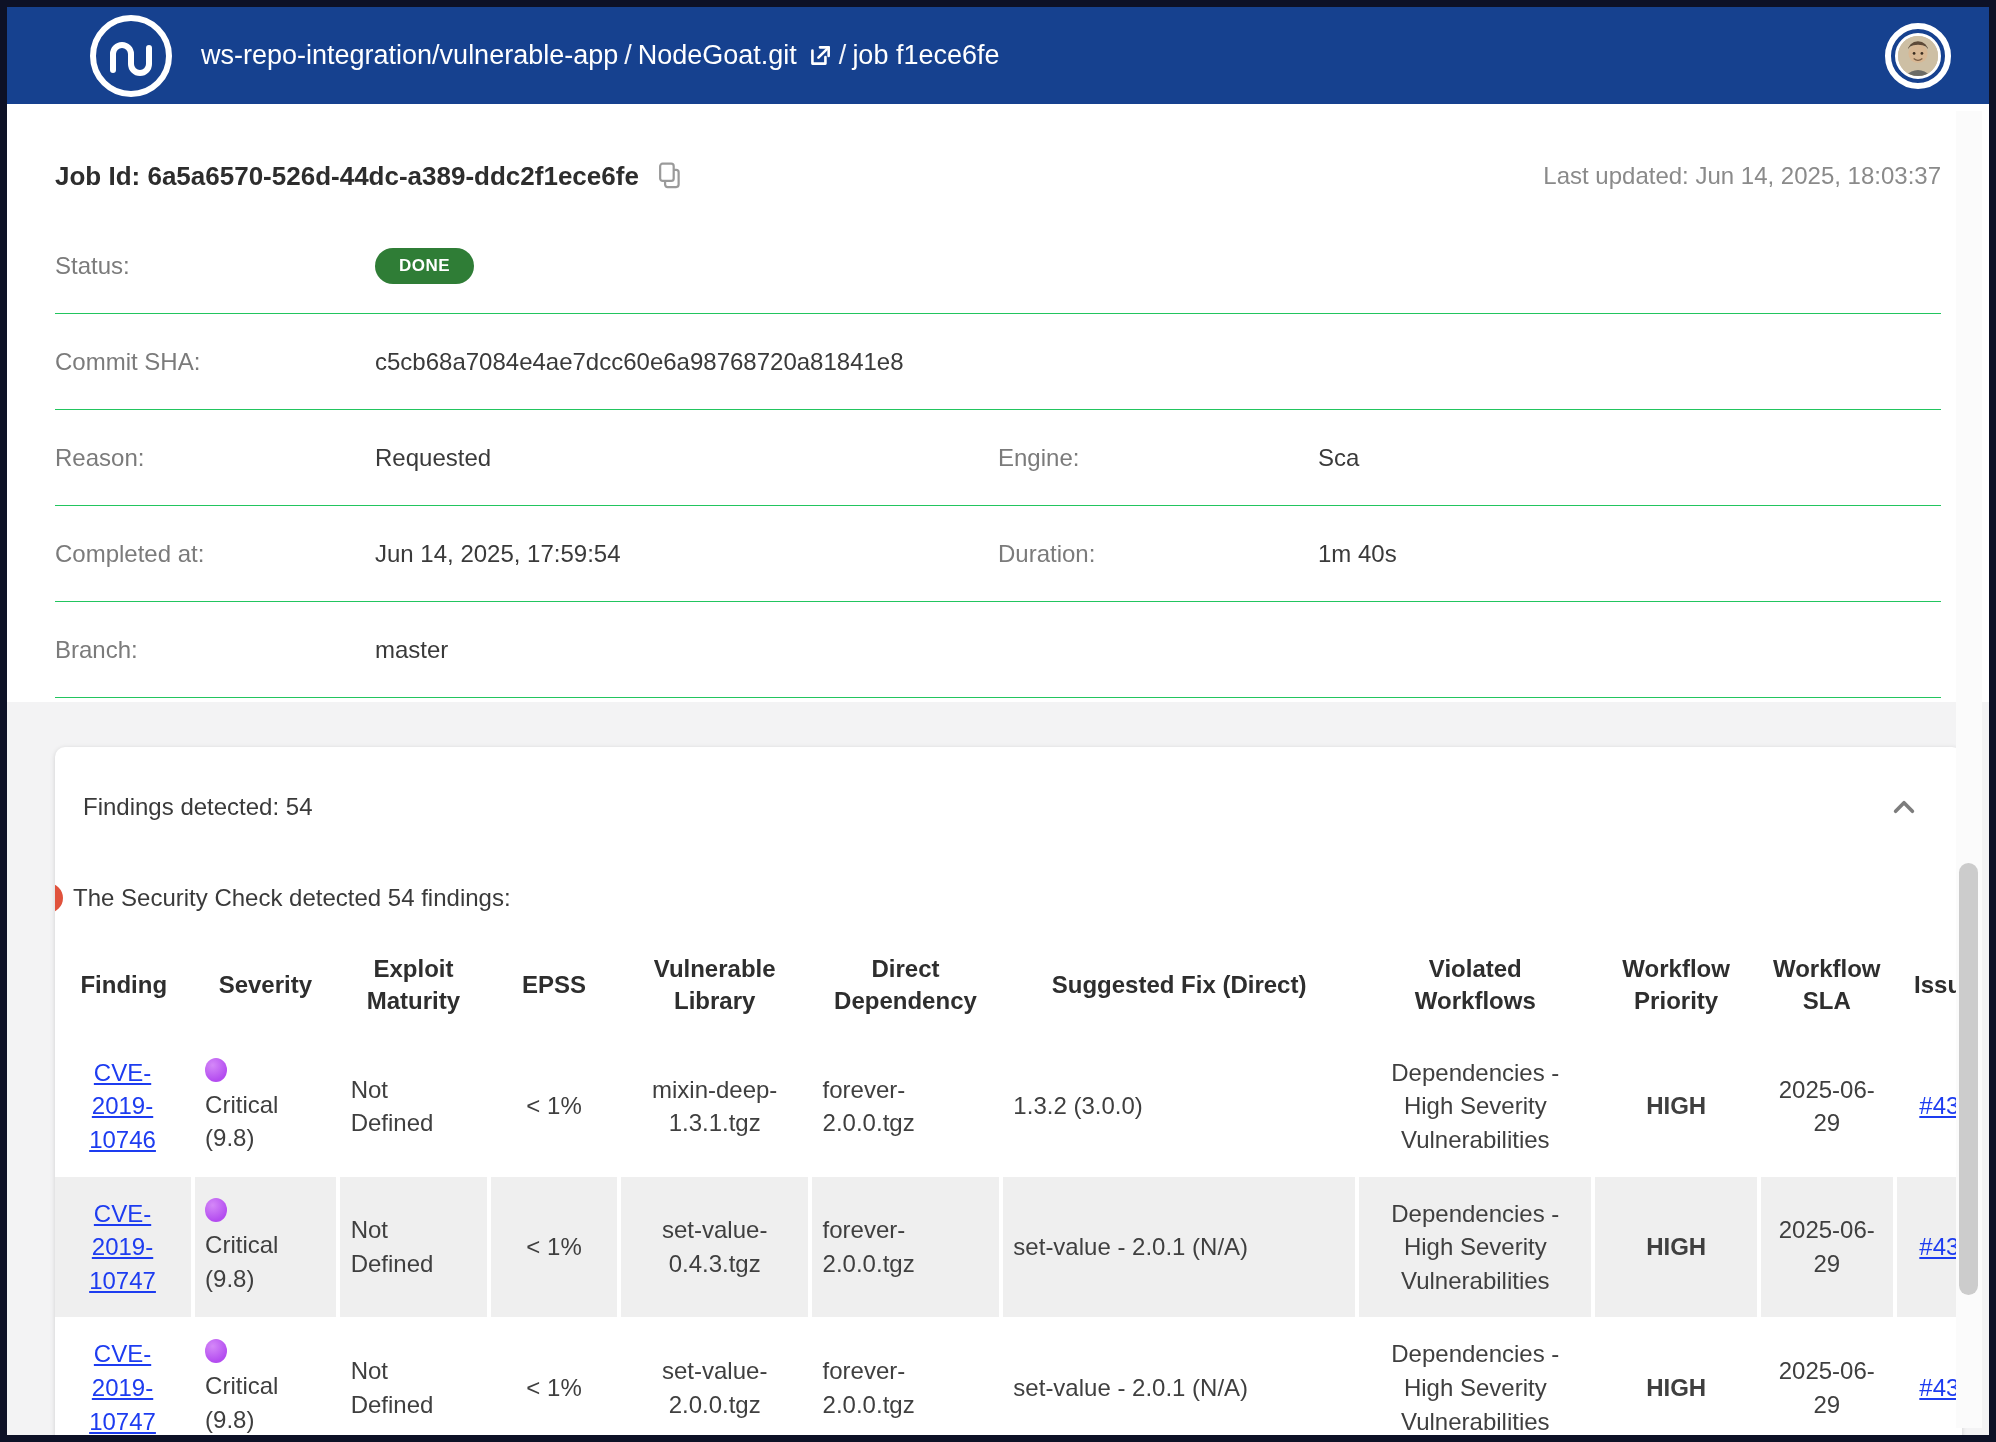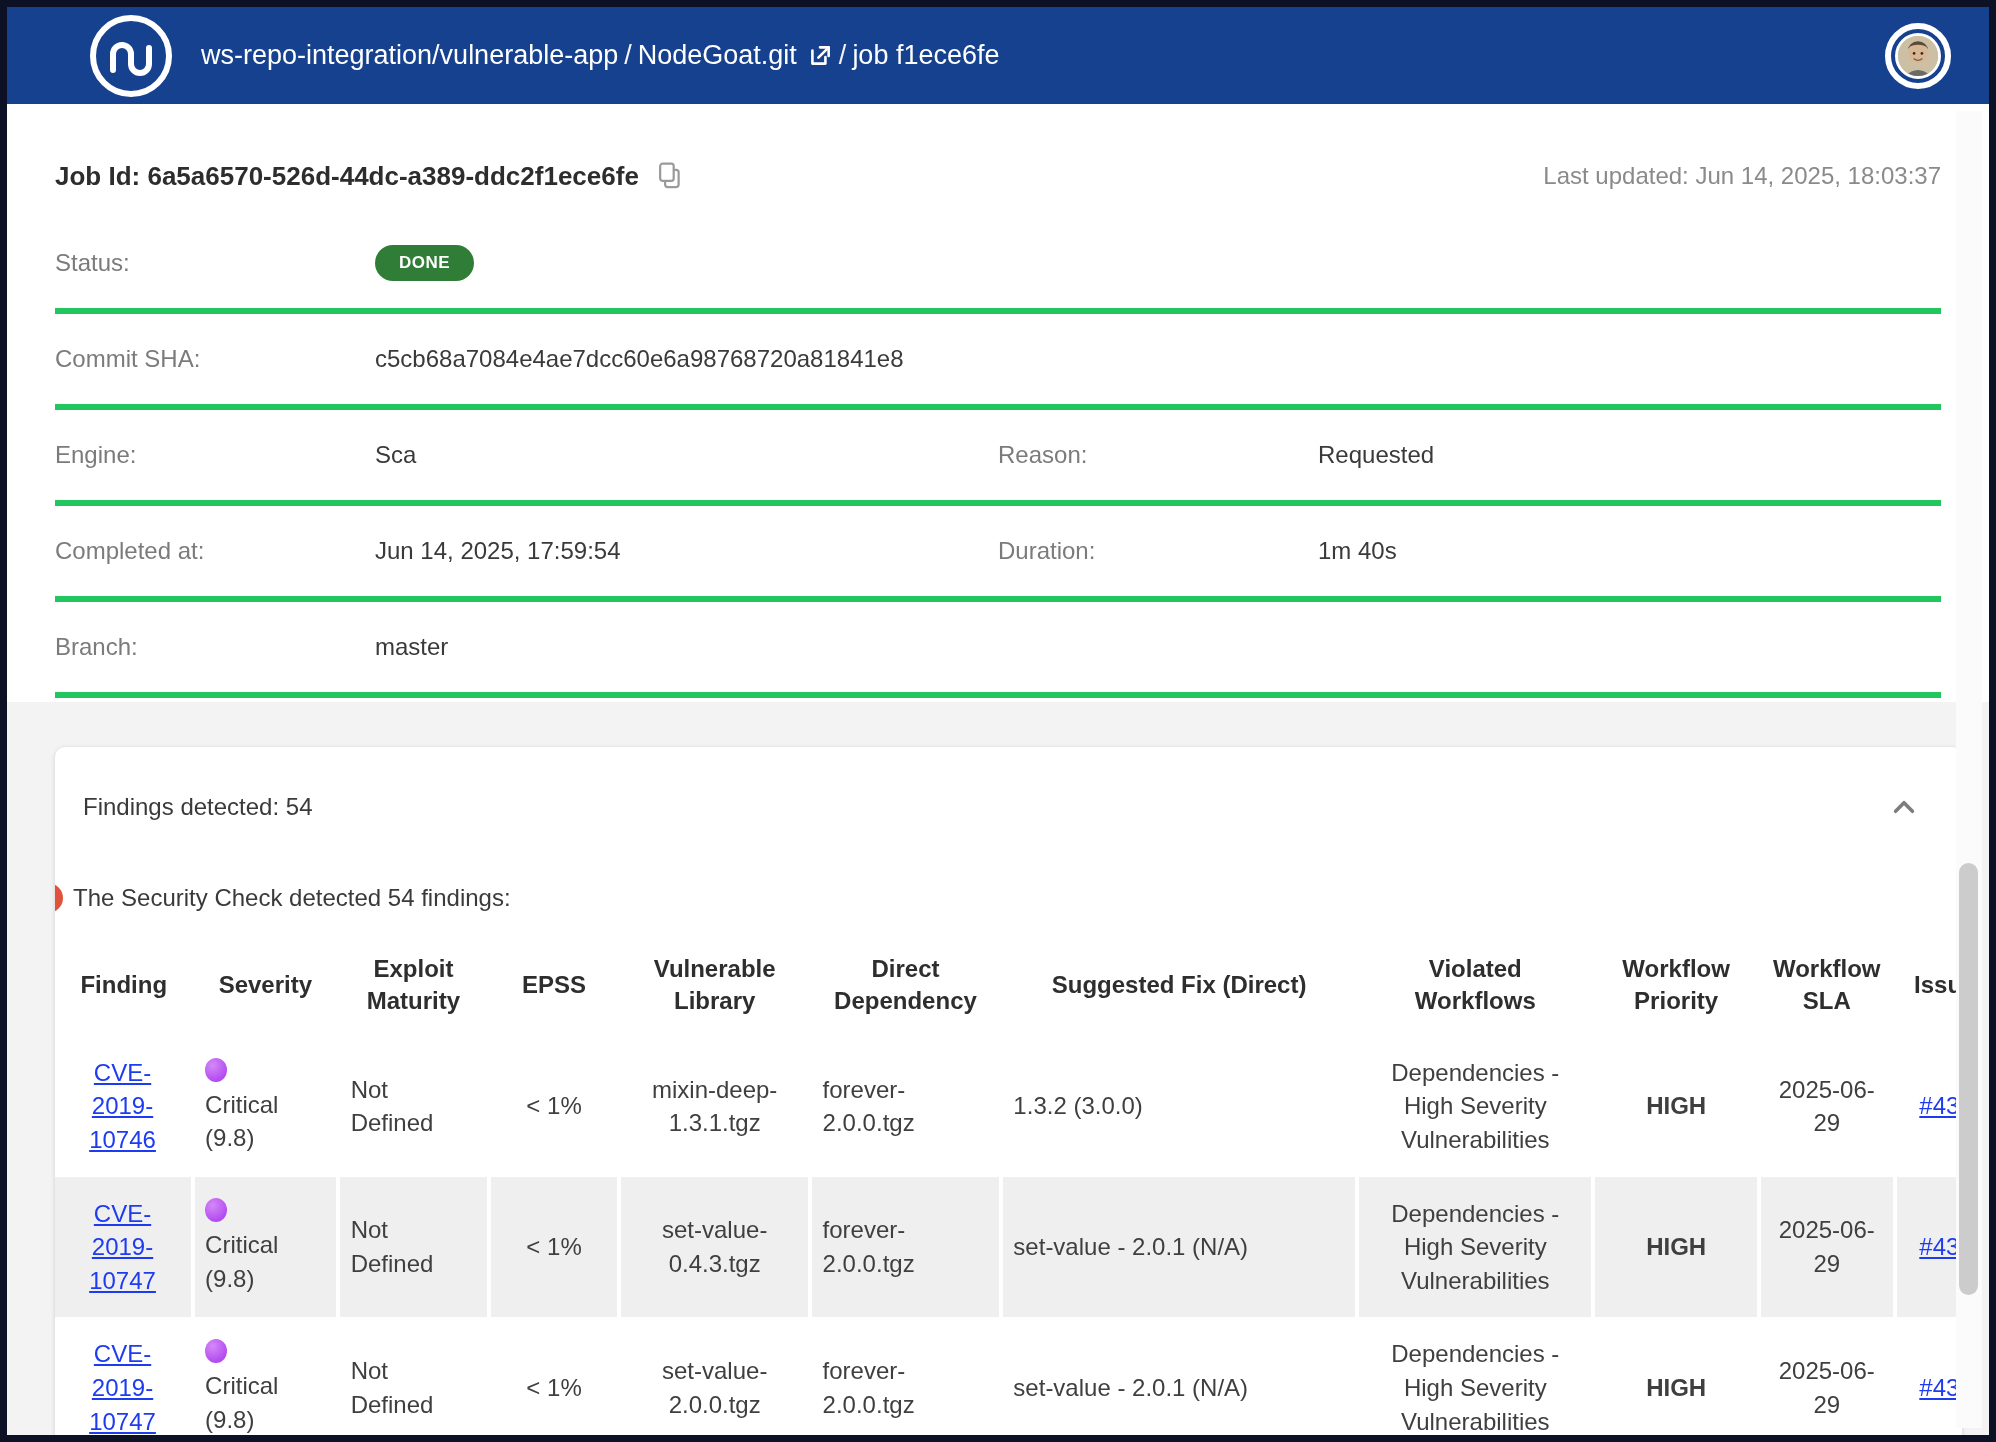--- a/index.html
+++ b/index.html
@@ -34,21 +34,21 @@
 
   
   .details { background:#fff; padding:4px 48px; }
   .jobid-row { display:flex; align-items:center; padding:52px 0 26px 0; }
   .jobid { font-size:26px; font-weight:700; color:#2d2d2d; }
   .copy-btn { margin-left:16px; width:30px; height:32px; cursor:pointer; }
   .last-updated { margin-left:auto; font-size:24px; color:#8a8a8a; }
 
   .detail-row {
     display:flex; align-items:center; height:96px;
-    border-bottom:6px solid #22c55e; font-size:24px;
+    border-bottom:1px solid #22c55e; font-size:24px;
   }
   .d-label { width:320px; color:#7b7b7b; flex:0 0 auto; }
   .d-value { color:#3a3a3a; }
   .d-col { display:flex; align-items:center; width:50%; }
   .d-col.right .d-label { width:320px; }
 
   .badge-done {
     display:inline-block; background:#2f7d36; color:#fff; font-size:17px; font-weight:700;
     letter-spacing:.5px; padding:8px 24px; border-radius:18px;
   }
@@ -180,27 +180,27 @@
     <span class="d-label">Status:</span>
     <span class="badge-done">DONE</span>
   </div>
 
   <div class="detail-row">
     <span class="d-label">Commit SHA:</span>
     <span class="d-value">c5cb68a7084e4ae7dcc60e6a98768720a81841e8</span>
   </div>
 
   <div class="detail-row">
+    <div class="d-col right">
+      <span class="d-label">Reason:</span>
+      <span class="d-value">Requested</span>
+    </div>
     <div class="d-col">
       <span class="d-label">Engine:</span>
       <span class="d-value">Sca</span>
-    </div>
-    <div class="d-col right">
-      <span class="d-label">Reason:</span>
-      <span class="d-value">Requested</span>
     </div>
   </div>
 
   <div class="detail-row">
     <div class="d-col">
       <span class="d-label">Completed at:</span>
       <span class="d-value">Jun 14, 2025, 17:59:54</span>
     </div>
     <div class="d-col right">
       <span class="d-label">Duration:</span>

